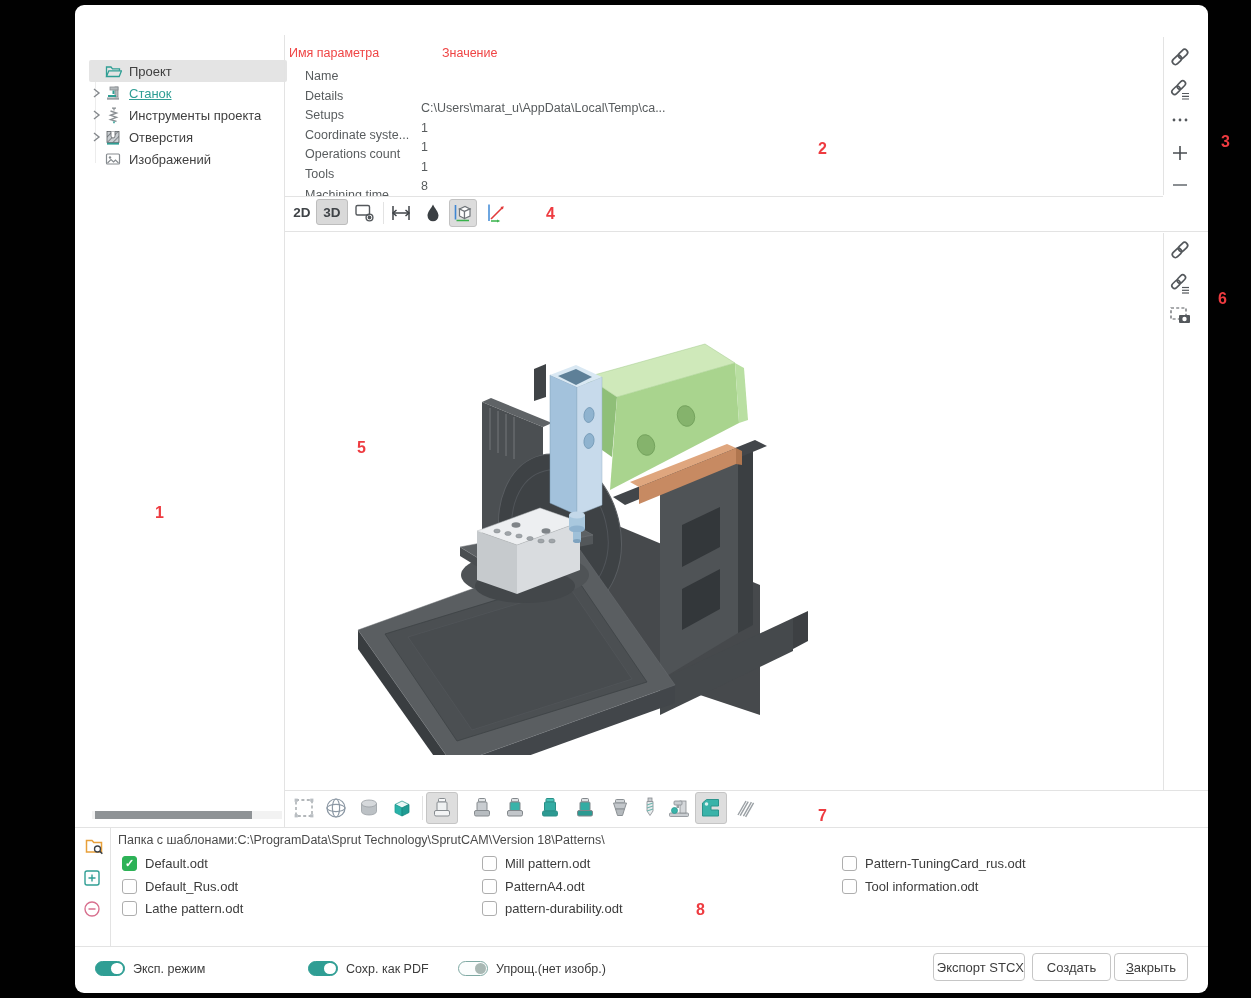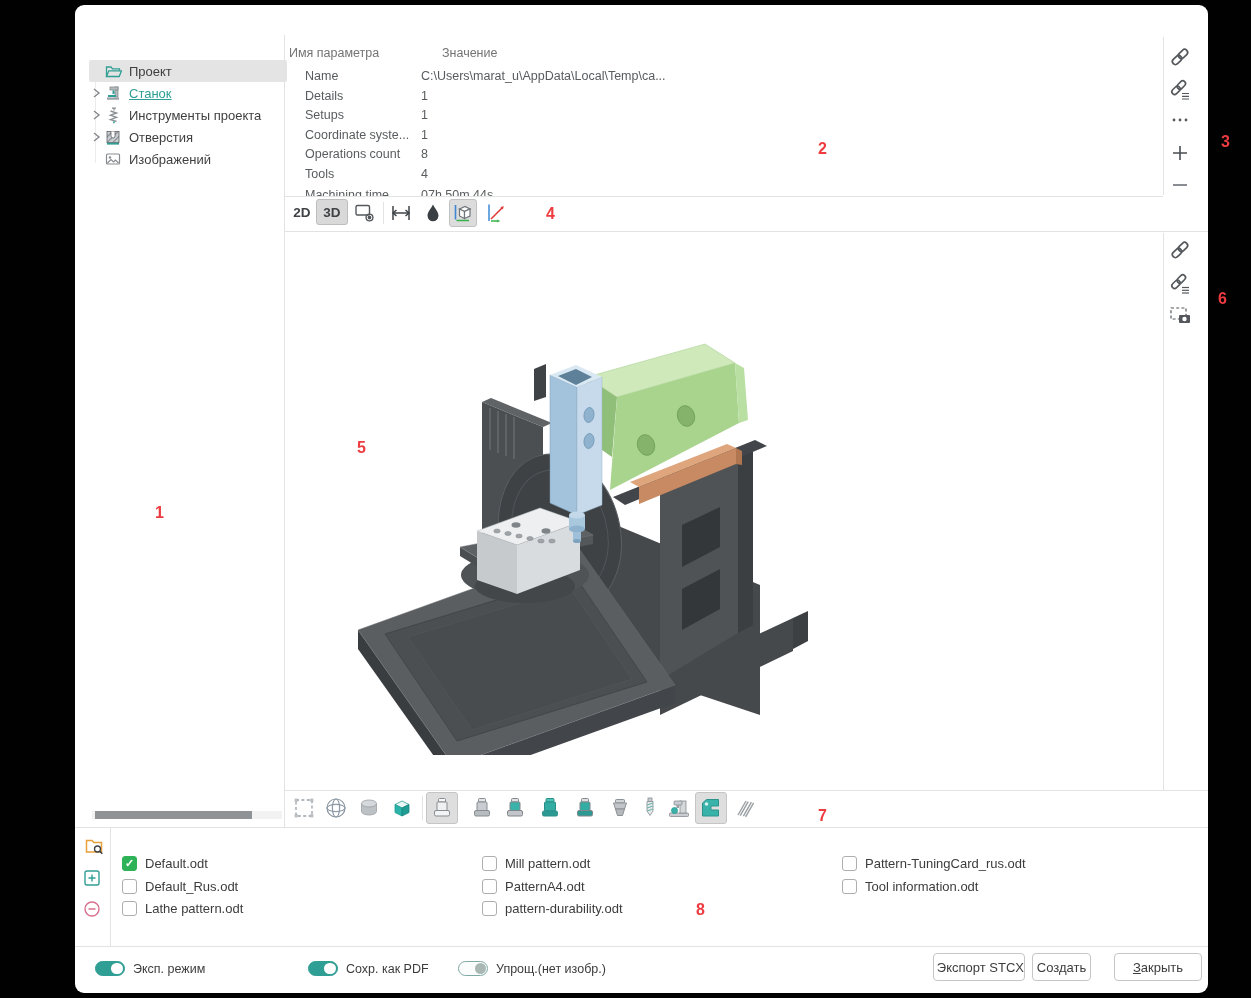--- a/index.html
+++ b/index.html
@@ -15,25 +15,25 @@
   .hl { position:absolute; background:#e3e3e3; pointer-events:none; }
   
   .tree-row { position:absolute; left:14px; width:198px; height:22px; display:flex;
               align-items:center; font-size:13px; color:#3f3f3f; }
   .tree-row.selected { background:#e4e4e4; border-radius:2px; }
   .tree-row .chev { width:14px; height:16px; display:flex; align-items:center; }
   .tree-row .ticon { width:20px; height:18px; display:flex; align-items:center; justify-content:center; margin-right:6px; }
   .tree-row.link .lbl { color:#2f9e94; text-decoration:underline; }
   .treeline { position:absolute; width:1px; background:#ececec; }
   
-  .pheader { position:absolute; font-size:12.5px; color:#737373;text-align:right; }
+  .pheader { position:absolute; font-size:12.5px; color:#ef4444;text-align:right; }
   .params { position:absolute; left:210px; top:40px; width:870px; height:151px; overflow:hidden; }
   .prow { position:absolute; height:17px; font-size:12.5px; color:#585c5e; white-space:nowrap; }
   .prow .pn { position:absolute; left:20px; }
-  .prow .pv { position:absolute; left:136px; }
+  .prow .pv { position:absolute; left:136px;margin-top:32px; }
   
   .ibtn { position:absolute; display:flex; align-items:center; justify-content:center;
           width:28px; height:28px; border-radius:3px; }
   .ibtn.sel { background:#dcdcdc; border:1px solid #c2c2c2; }
   .modebtn { position:absolute; height:26px; display:flex; align-items:center; justify-content:center;
              font-size:13.5px; font-weight:bold; color:#3f4347; border-radius:3px; }
   .modebtn.sel { background:#d9d9d9; border:1px solid #bdbdbd; }
   
   .dbtn { position:absolute; top:787px; width:32px; height:32px; display:flex; align-items:center;
           justify-content:center; border-radius:3px; }
@@ -523,20 +523,21 @@
           </g>
         </svg>
     </div>
     <div class="ibtn" style="left:4px; top:891px; width:26px; height:26px;">
       <svg width="20" height="20" viewBox="0 0 20 20">
         <circle cx="10" cy="10" r="7" fill="none" stroke="#d8718f" stroke-width="1.4"></circle>
         <line x1="6.5" y1="10" x2="13.5" y2="10" stroke="#d8718f" stroke-width="1.4"></line>
         </svg>
     </div>
 
+    <span class="tmpl-label" style="left:43px; top:828px;">Папка с шаблонами:C:\ProgramData\Sprut Technology\SprutCAM\Version 18\Patterns\</span>
 
     <div class="cbrow" style="left:47px; top:850px;">
       <span class="cbox checked"></span>
       <span class="cblbl">Default.odt</span>
     </div>
     <div class="cbrow" style="left:47px; top:873px;">
       <span class="cbox"></span>
       <span class="cblbl">Default_Rus.odt</span>
     </div>
     <div class="cbrow" style="left:47px; top:895px;">
@@ -569,24 +570,24 @@
     <div class="toggle on" style="left:20px; top:956px;"></div>
     <span class="tlabel" style="left:58px; top:957px;">Эксп. режим</span>
     <div class="toggle on" style="left:233px; top:956px;"></div>
     <span class="tlabel" style="left:271px; top:957px;">Сохр. как PDF</span>
     <div class="toggle" style="left:383px; top:956px;"></div>
     <span class="tlabel" style="left:421px; top:957px;">Упрощ.(нет изобр.)</span>
 
     <button class="btn" style="left:858px; top:948px; width:92px;justify-content:flex-end;">
       <span>Экспорт STCX</span>
     </button>
-    <button class="btn" style="left:957px; top:948px; width:59px;">
+    <button class="btn" style="left:957px; top:948px; width:79px;">
       <span>Создать</span>
     </button>
-    <button class="btn" style="left:1039px; top:948px; width:88px;">
+    <button class="btn" style="left:1039px; top:948px; width:74px;">
       <span class="mn">Закрыть</span>
     </button>
 
     <div class="hl" style="left:209px; top:30px; width:1px; height:792px;"></div>
     <div class="hl" style="left:1088px; top:32px; width:1px; height:158px;"></div>
     <div class="hl" style="left:210px; top:191px; width:878px; height:1px;"></div>
     <div class="hl" style="left:210px; top:226px; width:923px; height:1px;"></div>
     <div class="hl" style="left:1088px; top:228px; width:1px; height:557px;"></div>
     <div class="hl" style="left:210px; top:785px; width:923px; height:1px;"></div>
     <div class="hl" style="left:0px; top:822px; width:1133px; height:1px;"></div>

